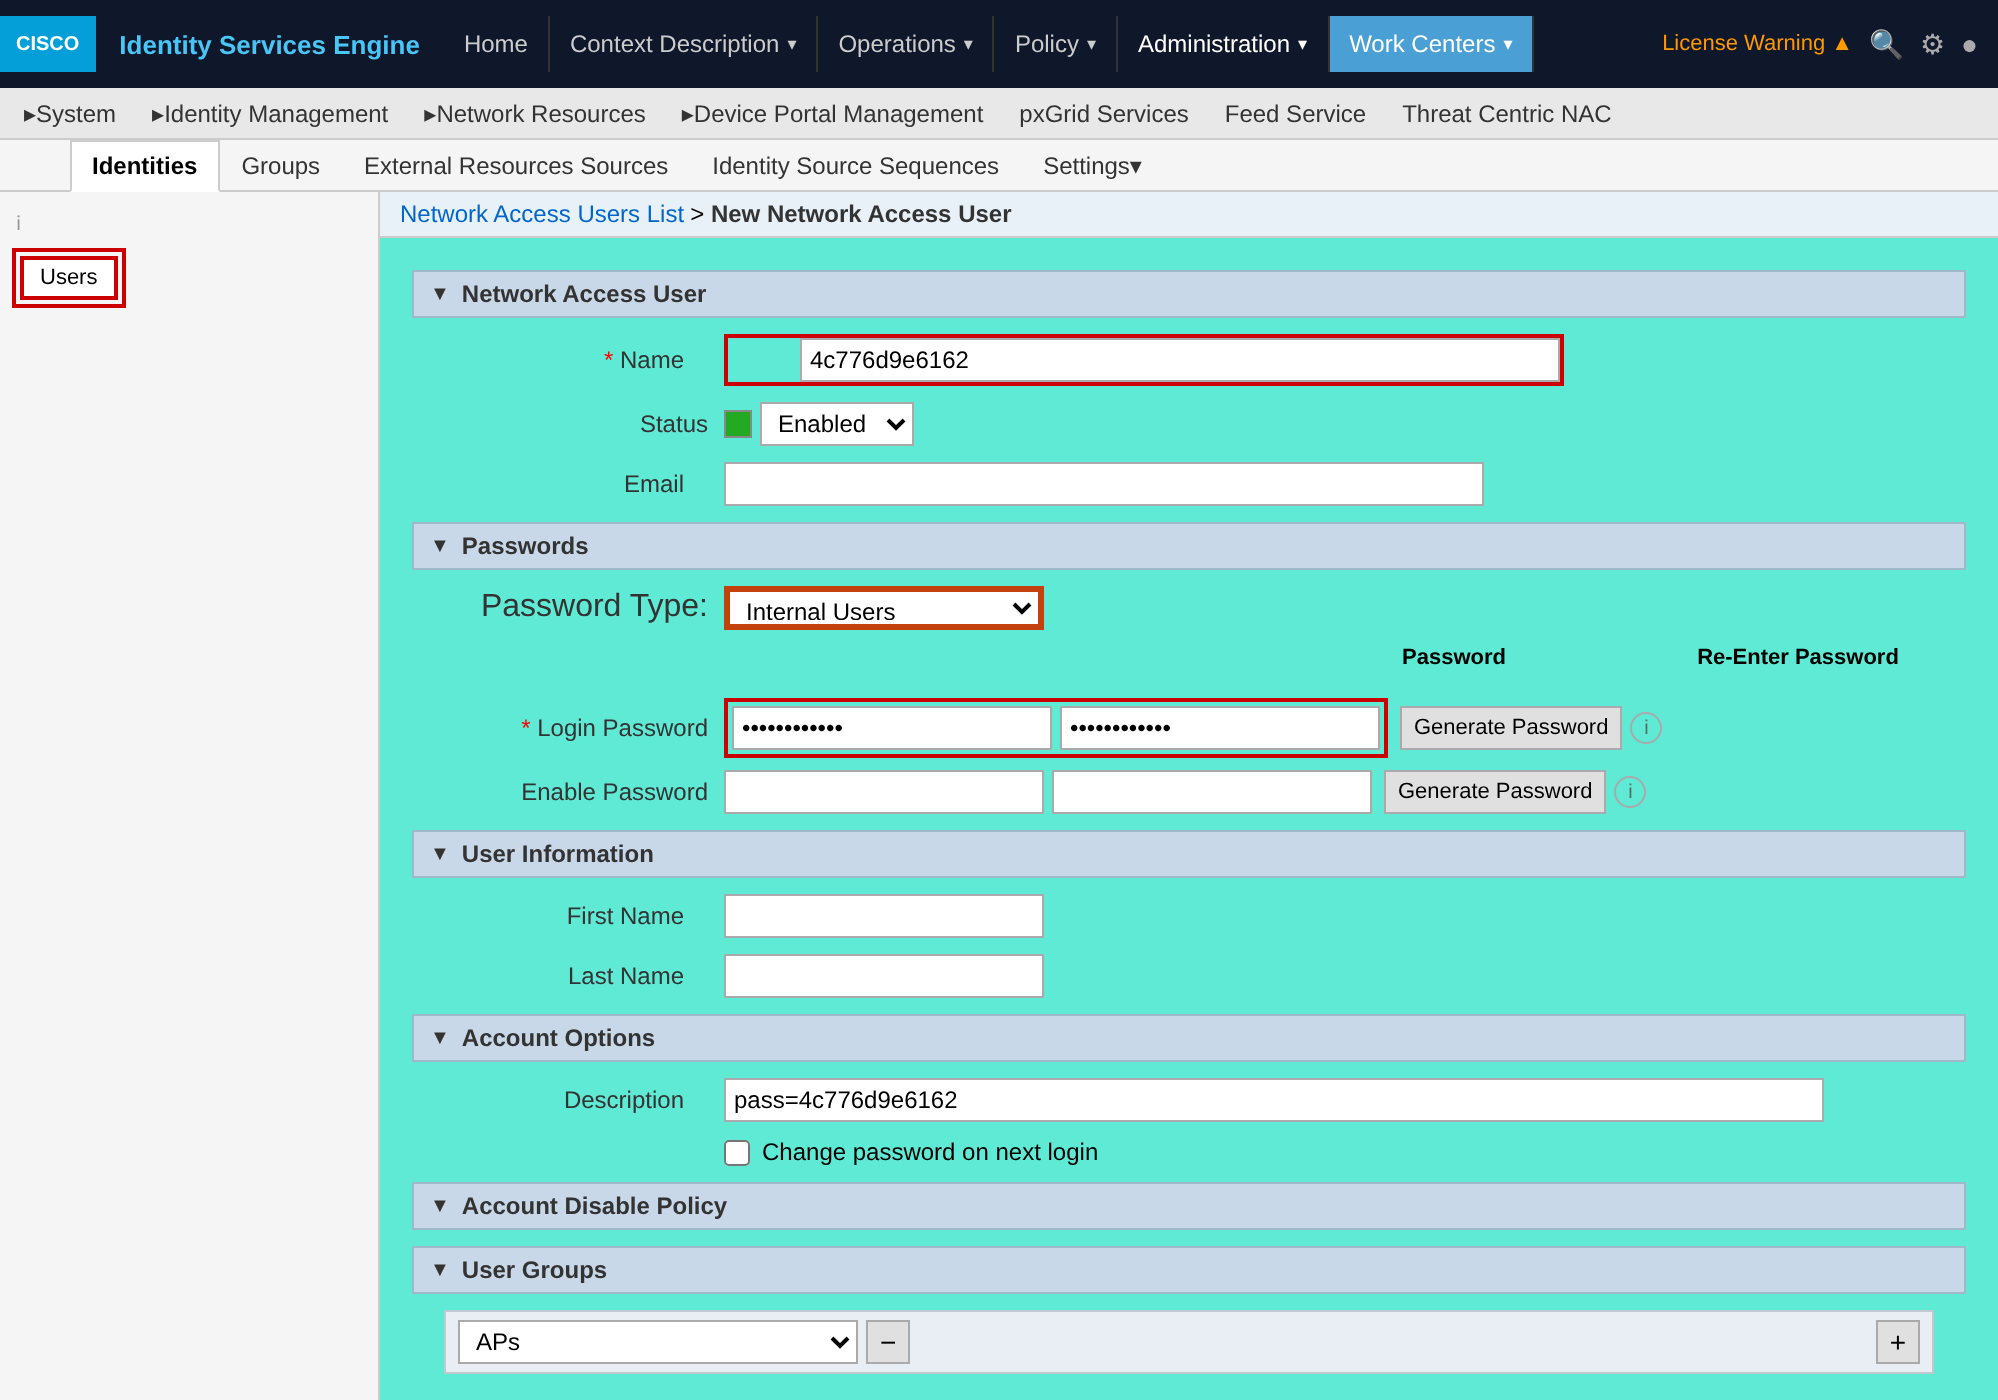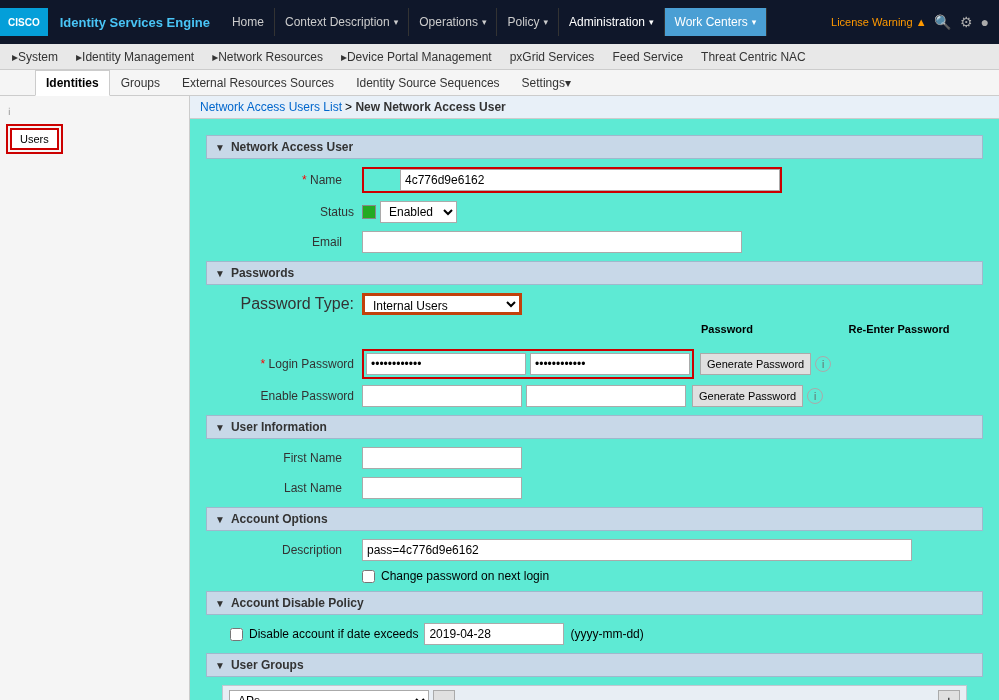--- a/index.html
+++ b/index.html
@@ -301,26 +301,20 @@
       <div class="change-pwd-row">
         <input type="checkbox" style="">
         <label>Change password on next login</label>
       </div>
 
       <div class="section-header">
         <span class="arrow">▼</span>
         <span>Account Disable Policy</span>
       </div>
 
-      <div class="disable-row">
-        <input type="checkbox" style="">
-        <label>Disable account if date exceeds</label>
-        <input class="date-input" type="text" value="2019-04-28" style="">
-        <span>(yyyy-mm-dd)</span>
-      </div>
 
       <div class="section-header">
         <span class="arrow">▼</span>
         <span>User Groups</span>
       </div>
 
       <div class="groups-row">
         <select class="group-select">
           <option>APs</option>
         </select>

